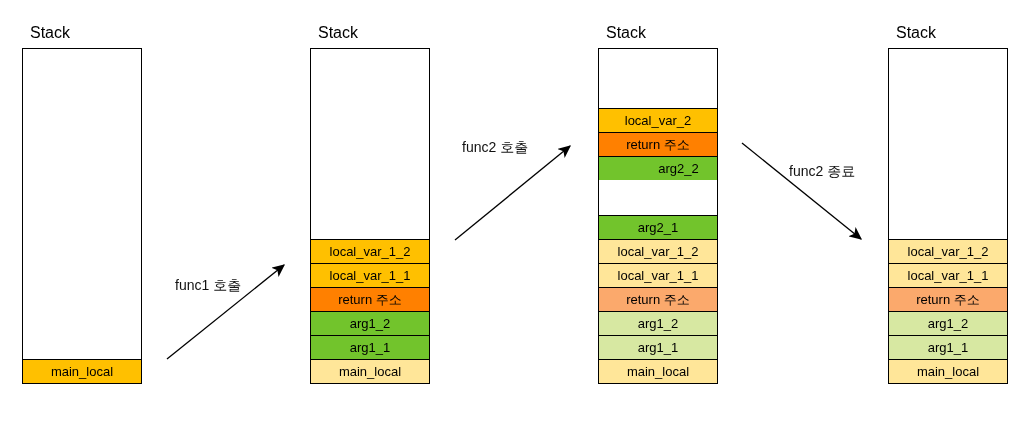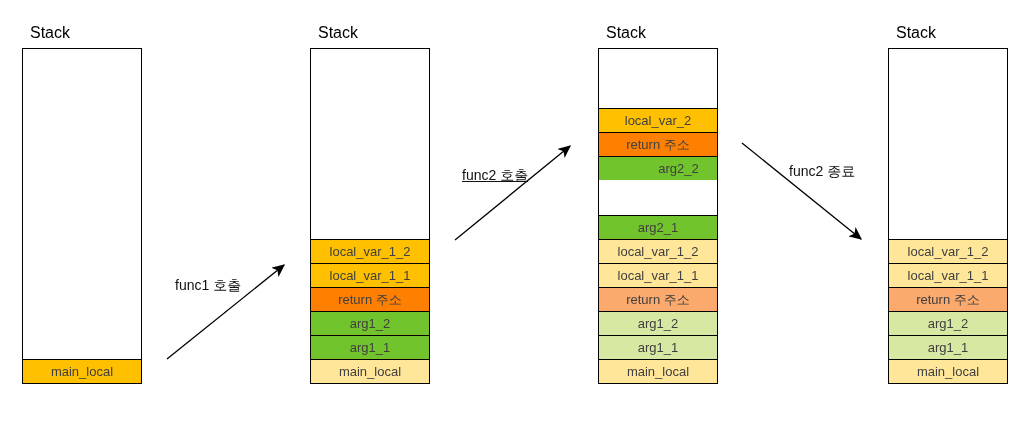--- a/index.html
+++ b/index.html
@@ -39,21 +39,21 @@
     justify-content: flex-end;
   }
   .stack-cell {
     box-sizing: border-box;
     height: 24px;
     border-top: 1px solid #000000;
     display: flex;
     align-items: center;
     justify-content: center;
     font-size: 13px;
-    color: #404040;
+    color: #000000;
     white-space: pre;
   }
   .arrow-layer {
     position: absolute;
     left: 0;
     top: 0;
     width: 1034px;
     height: 432px;
     pointer-events: none;
   }
@@ -121,16 +121,16 @@
       <marker id="ah" markerWidth="11" markerHeight="9" refX="9" refY="4.5" orient="auto">
         <path d="M0,0 L10,4.5 L0,9 L2.5,4.5 Z" fill="#000000"></path>
       </marker>
     </defs>
     <line x1="167" y1="359" x2="284" y2="265" stroke="#000000" stroke-width="1.3" marker-end="url(#ah)"></line>
     <line x1="455" y1="240" x2="570" y2="146" stroke="#000000" stroke-width="1.3" marker-end="url(#ah)"></line>
     <line x1="742" y1="143" x2="861" y2="239" stroke="#000000" stroke-width="1.3" marker-end="url(#ah)"></line>
   </svg>
 
   <div class="arrow-label" style="left:175px; top:277px;">func1 호출</div>
-  <div class="arrow-label" style="left:462px; top:167px;text-decoration:underline;">func2 호출</div>
+  <div class="arrow-label" style="left:462px; top:139px;">func2 호출</div>
   <div class="arrow-label" style="left:789px; top:163px;">func2 종료</div>
 
 </div>
 
 </body></html>

